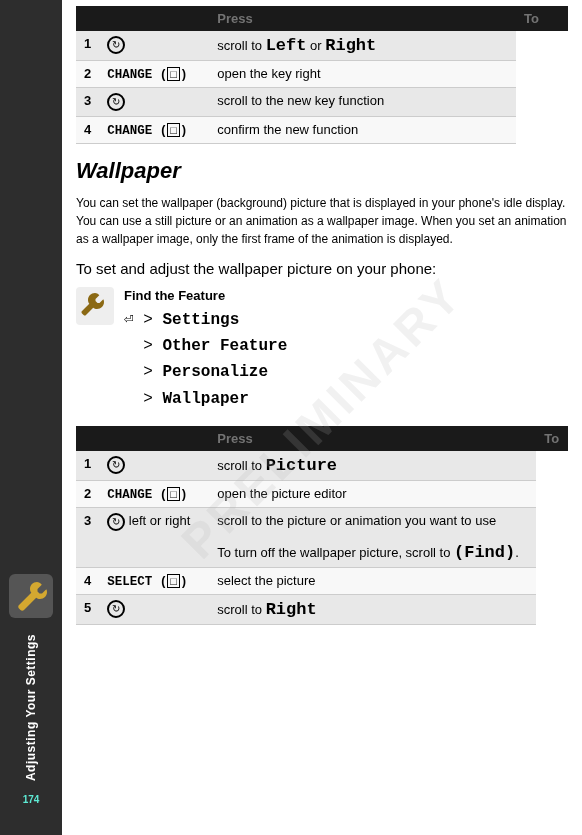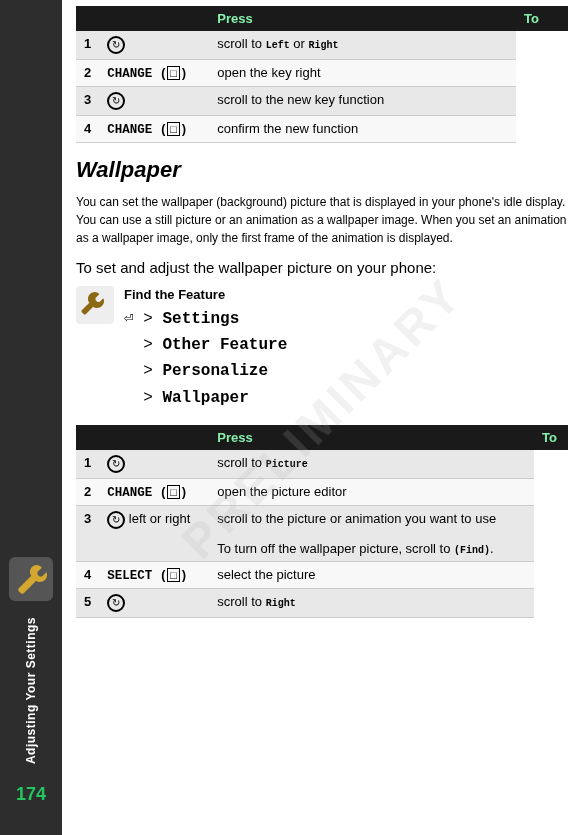--- a/index.html
+++ b/index.html
@@ -38,43 +38,43 @@
       transform: rotate(180deg);
       color: #fff;
       font-size: 12px;
       font-weight: bold;
       letter-spacing: 0.5px;
       margin-bottom: 10px;
       white-space: nowrap;
     }
 
     .page-number {
-      color: #22c55e;
-      font-size: 18px;
-      font-weight: bold;
-      margin-top: 10px;
+      color: #5eead4;
+      font-size: 10px;
+      font-weight: bold;
+      margin-top: 3px;
     }
 
     
     .main {
       flex: 1;
       padding: 6px 14px 14px 14px;
       overflow: hidden;
     }
 
     
     table {
       width: 100%;
       border-collapse: collapse;
       margin-bottom: 14px;
     }
 
     table thead tr {
       background: #1a1a1a;
-      color: #86efac;
+      color: #737373;
     }
 
     table thead th {
       padding: 5px 8px;
       text-align: left;
       font-size: 13px;
       font-weight: bold;
     }
 
     table tbody tr:nth-child(odd) {
@@ -146,21 +146,21 @@
 
     .find-feature-path {
       font-family: 'Courier New', monospace;
       font-size: 16px;
       color: #000;
     }
 
     
     code, .mono {
       font-family: 'Courier New', monospace;
-      font-size: 10px;
+      font-size: 17px;
     }
 
     .bold-mono {
       font-family: 'Courier New', monospace;
       font-weight: bold;
       font-size: 12.5px;
     }
 
     
     .circle-arrow {

